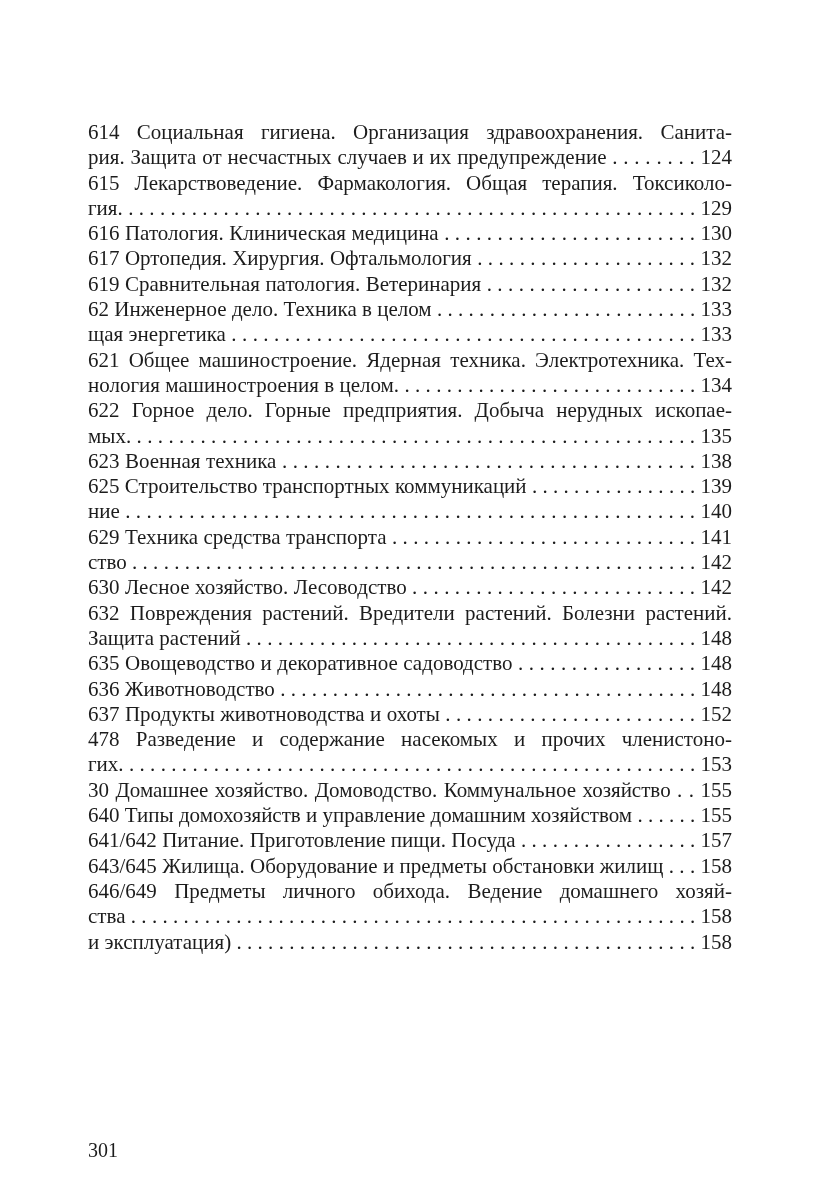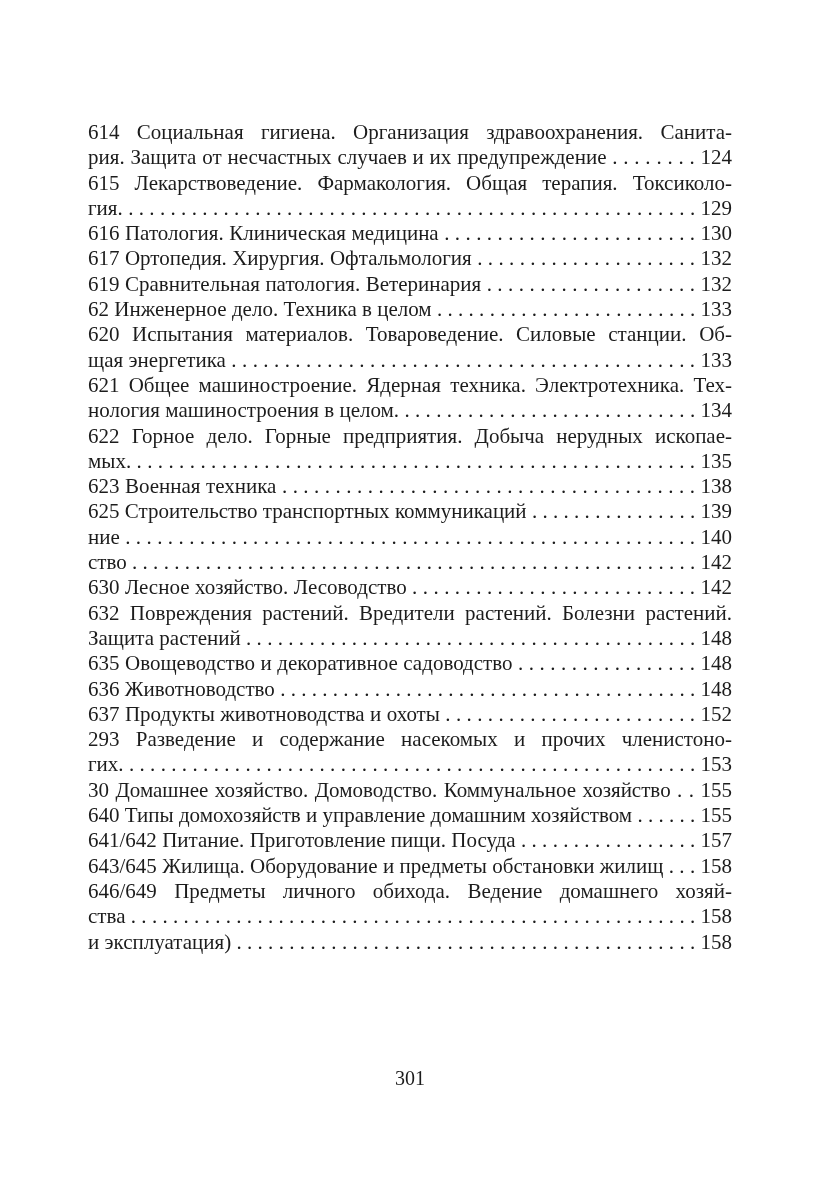--- a/index.html
+++ b/index.html
@@ -27,23 +27,23 @@
   }
   .line {
     text-align: justify;
     text-align-last: justify;
   }
   .dots { white-space: normal; }
   .pg { }
   .footer {
     position: absolute;
     left: 88px;
-    top: 1042px;
+    top: 1114px;
     width: 644px;
-    text-align: center;
+    text-align: left;
     font-size: 20px;
     line-height: 25px;
   }
 </style>
 </head>
 <body>
 
 <div class="page">
   <div class="toc">
       <div>
@@ -60,39 +60,41 @@
       <div>
         <div class="line last"><span>617 Ортопедия. Хирургия. Офтальмология</span> <span class="dots">. . . . . . . . . . . . . . . . . . . . . </span> <span class="pg">132</span></div>
       </div>
       <div>
         <div class="line last"><span>619 Сравнительная патология. Ветеринария</span> <span class="dots">. . . . . . . . . . . . . . . . . . . . </span> <span class="pg">132</span></div>
       </div>
       <div>
         <div class="line last"><span>62 Инженерное дело. Техника в целом</span> <span class="dots">. . . . . . . . . . . . . . . . . . . . . . . . . </span> <span class="pg">133</span></div>
       </div>
       <div>
-        <div class="line">620 Испытания материалов. Товароведение. Силовые станции. Об-</div>
         <div class="line last"><span>щая энергетика</span> <span class="dots">. . . . . . . . . . . . . . . . . . . . . . . . . . . . . . . . . . . . . . . . . . . . </span> <span class="pg">133</span></div>
       </div>
       <div>
         <div class="line">621 Общее машиностроение. Ядерная техника. Электротехника. Тех-</div>
         <div class="line last"><span>нология машиностроения в целом.</span> <span class="dots">. . . . . . . . . . . . . . . . . . . . . . . . . . . . </span> <span class="pg">134</span></div>
       </div>
       <div>
         <div class="line">622 Горное дело. Горные предприятия. Добыча нерудных ископае-</div>
         <div class="line last"><span>мых.</span> <span class="dots">. . . . . . . . . . . . . . . . . . . . . . . . . . . . . . . . . . . . . . . . . . . . . . . . . . . . . </span> <span class="pg">135</span></div>
       </div>
       <div>
         <div class="line last"><span>623 Военная техника</span> <span class="dots">. . . . . . . . . . . . . . . . . . . . . . . . . . . . . . . . . . . . . . . </span> <span class="pg">138</span></div>
       </div>
       <div>
         <div class="line last"><span>625 Строительство транспортных коммуникаций</span> <span class="dots">. . . . . . . . . . . . . . . . </span> <span class="pg">139</span></div>
       </div>
       <div>
         <div class="line last"><span>ние</span> <span class="dots">. . . . . . . . . . . . . . . . . . . . . . . . . . . . . . . . . . . . . . . . . . . . . . . . . . . . . . </span> <span class="pg">140</span></div>
+      </div>
+      <div>
+        <div class="line last"><span>629 Техника средства транспорта</span> <span class="dots">. . . . . . . . . . . . . . . . . . . . . . . . . . . . . </span> <span class="pg">141</span></div>
       </div>
       <div>
         <div class="line last"><span>ство</span> <span class="dots">. . . . . . . . . . . . . . . . . . . . . . . . . . . . . . . . . . . . . . . . . . . . . . . . . . . . . . </span> <span class="pg">142</span></div>
       </div>
       <div>
         <div class="line last"><span>630 Лесное хозяйство. Лесоводство</span> <span class="dots">. . . . . . . . . . . . . . . . . . . . . . . . . . . </span> <span class="pg">142</span></div>
       </div>
       <div>
         <div class="line">632 Повреждения растений. Вредители растений. Болезни растений.</div>
         <div class="line last"><span>Защита растений</span> <span class="dots">. . . . . . . . . . . . . . . . . . . . . . . . . . . . . . . . . . . . . . . . . . . </span> <span class="pg">148</span></div>
@@ -100,21 +102,21 @@
       <div>
         <div class="line last"><span>635 Овощеводство и декоративное садоводство</span> <span class="dots">. . . . . . . . . . . . . . . . . </span> <span class="pg">148</span></div>
       </div>
       <div>
         <div class="line last"><span>636 Животноводство</span> <span class="dots">. . . . . . . . . . . . . . . . . . . . . . . . . . . . . . . . . . . . . . . . </span> <span class="pg">148</span></div>
       </div>
       <div>
         <div class="line last"><span>637 Продукты животноводства и охоты</span> <span class="dots">. . . . . . . . . . . . . . . . . . . . . . . . </span> <span class="pg">152</span></div>
       </div>
       <div>
-        <div class="line">293 Разведение и содержание насекомых и прочих членистоно-</div>
+        <div class="line">478 Разведение и содержание насекомых и прочих членистоно-</div>
         <div class="line last"><span>гих.</span> <span class="dots">. . . . . . . . . . . . . . . . . . . . . . . . . . . . . . . . . . . . . . . . . . . . . . . . . . . . . . </span> <span class="pg">153</span></div>
       </div>
       <div>
         <div class="line last"><span>30 Домашнее хозяйство. Домоводство. Коммунальное хозяйство</span> <span class="dots">. . </span> <span class="pg">155</span></div>
       </div>
       <div>
         <div class="line last"><span>640 Типы домохозяйств и управление домашним хозяйством</span> <span class="dots">. . . . . . </span> <span class="pg">155</span></div>
       </div>
       <div>
         <div class="line last"><span>641/642 Питание. Приготовление пищи. Посуда</span> <span class="dots">. . . . . . . . . . . . . . . . . </span> <span class="pg">157</span></div>

